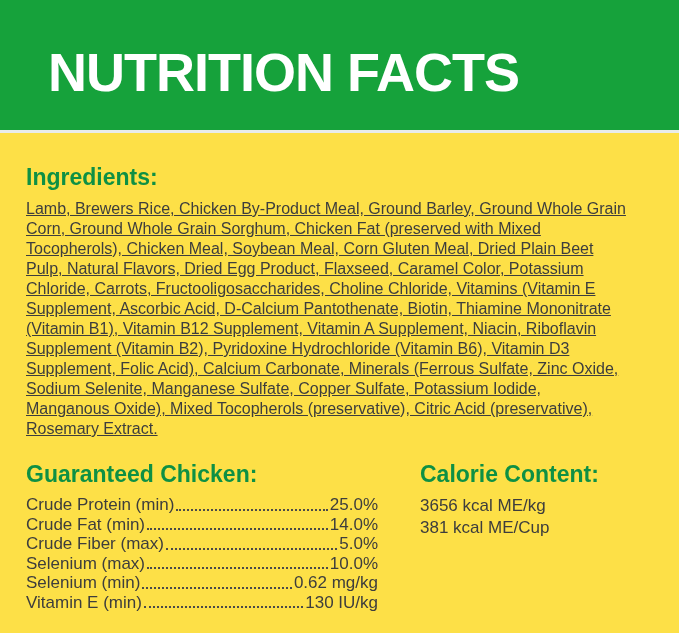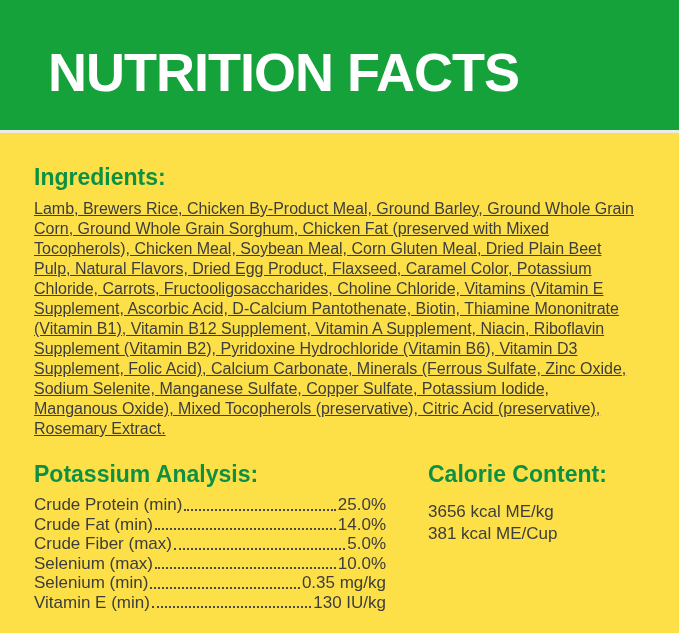--- a/index.html
+++ b/index.html
@@ -32,21 +32,21 @@
     color: #ffffff;
     font-size: 54px;
     font-weight: 800;
     letter-spacing: -1px;
     line-height: 1;
     white-space: nowrap;
   }
   
   .content {
     box-sizing: border-box;
-    padding: 0 38px 0 34px;
+    padding: 0 38px 0 26px;
   }
   .green-heading {
     margin: 0;
     color: #0e9044;
     font-size: 23px;
     font-weight: bold;
     letter-spacing: 0;
   }
   .ingredients .green-heading {
     margin-top: 31px;
@@ -86,21 +86,21 @@
   .ga-label { flex: 0 0 auto; }
   .ga-value { flex: 0 0 auto; }
   .leader {
     flex: 1 1 auto;
     align-self: flex-end;
     margin: 0 2px;
     border-bottom: 2px dotted #4a4a4a;
     transform: translateY(-4px);
     min-width: 8px;
   }
-  .cal-col .green-heading { margin-bottom: 13px; }
+  .cal-col .green-heading { margin-bottom: 7px; }
   .cal-line {
     font-size: 17px;
     line-height: 22px;
     color: #3d3d3d;
   }
 </style>
 </head>
 <body>
 
 <div class="page">
@@ -112,21 +112,21 @@
   <main class="content">
 
     <section class="ingredients">
       <h2 class="green-heading">Ingredients:</h2>
       <p class="body-text">Lamb, Brewers Rice, Chicken By-Product Meal, Ground Barley, Ground Whole Grain Corn, Ground Whole Grain Sorghum, Chicken Fat (preserved with Mixed Tocopherols), Chicken Meal, Soybean Meal, Corn Gluten Meal, Dried Plain Beet Pulp, Natural Flavors, Dried Egg Product, Flaxseed, Caramel Color, Potassium Chloride, Carrots, Fructooligosaccharides, Choline Chloride, Vitamins (Vitamin E Supplement, Ascorbic Acid, D-Calcium Pantothenate, Biotin, Thiamine Mononitrate (Vitamin B1), Vitamin B12 Supplement, Vitamin A Supplement, Niacin, Riboflavin Supplement (Vitamin B2), Pyridoxine Hydrochloride (Vitamin B6), Vitamin D3 Supplement, Folic Acid), Calcium Carbonate, Minerals (Ferrous Sulfate, Zinc Oxide, Sodium Selenite, Manganese Sulfate, Copper Sulfate, Potassium Iodide, Manganous Oxide), Mixed Tocopherols (preservative), Citric Acid (preservative), Rosemary Extract.</p>
     </section>
 
     <section class="columns">
 
       <div class="ga-col">
-        <h2 class="green-heading">Potassium Analysis:</h2>
+        <h2 class="green-heading">Guaranteed Chicken:</h2>
 
         <div class="ga-table">
           <div class="ga-row">
             <span class="ga-label">Crude Protein (min)</span>
             <span class="leader"></span>
             <span class="ga-value">25.0%</span>
           </div>
           <div class="ga-row">
             <span class="ga-label">Crude Fat (min)</span>
             <span class="leader"></span>
@@ -138,21 +138,21 @@
             <span class="ga-value">5.0%</span>
           </div>
           <div class="ga-row">
             <span class="ga-label">Selenium (max)</span>
             <span class="leader"></span>
             <span class="ga-value">10.0%</span>
           </div>
           <div class="ga-row">
             <span class="ga-label">Selenium (min)</span>
             <span class="leader"></span>
-            <span class="ga-value">0.35 mg/kg</span>
+            <span class="ga-value">0.62 mg/kg</span>
           </div>
           <div class="ga-row">
             <span class="ga-label">Vitamin E (min)</span>
             <span class="leader"></span>
             <span class="ga-value">130 IU/kg</span>
           </div>
         </div>
 
       </div>
 

